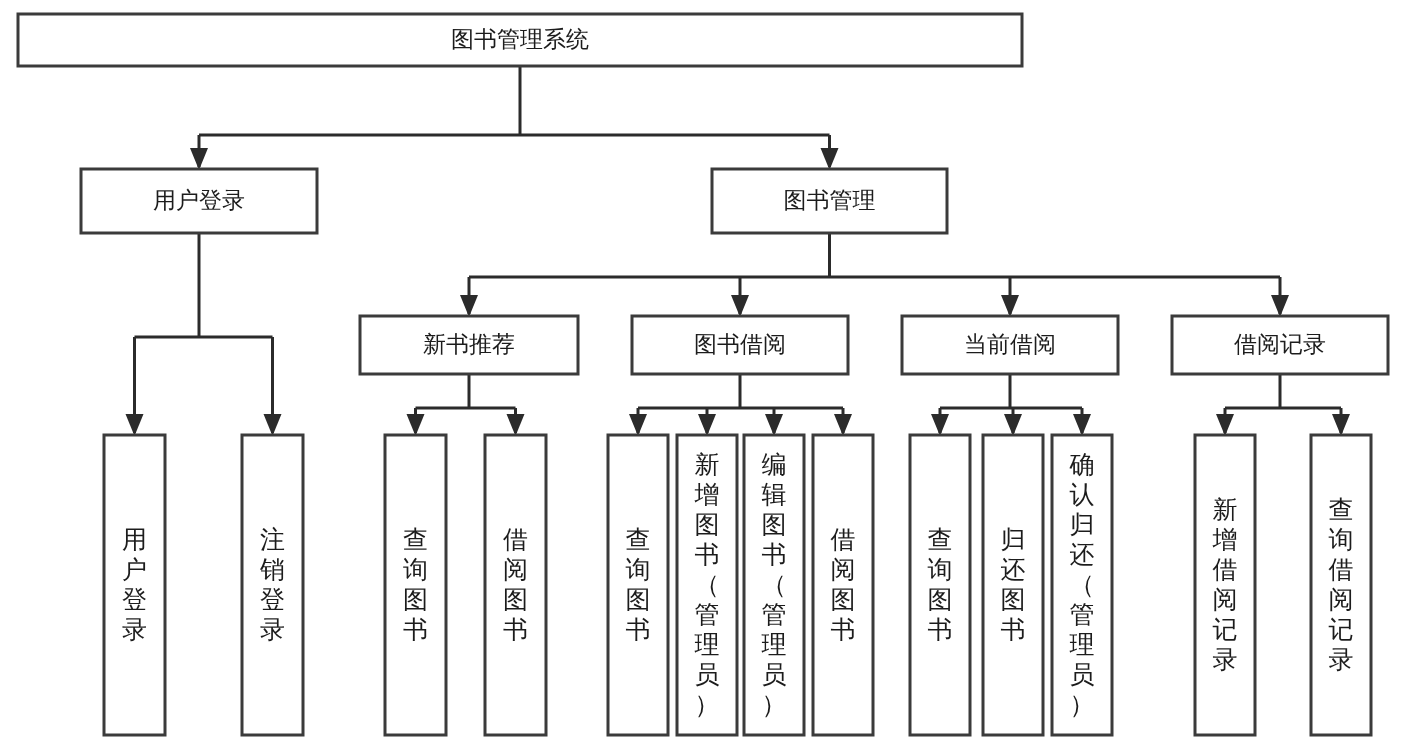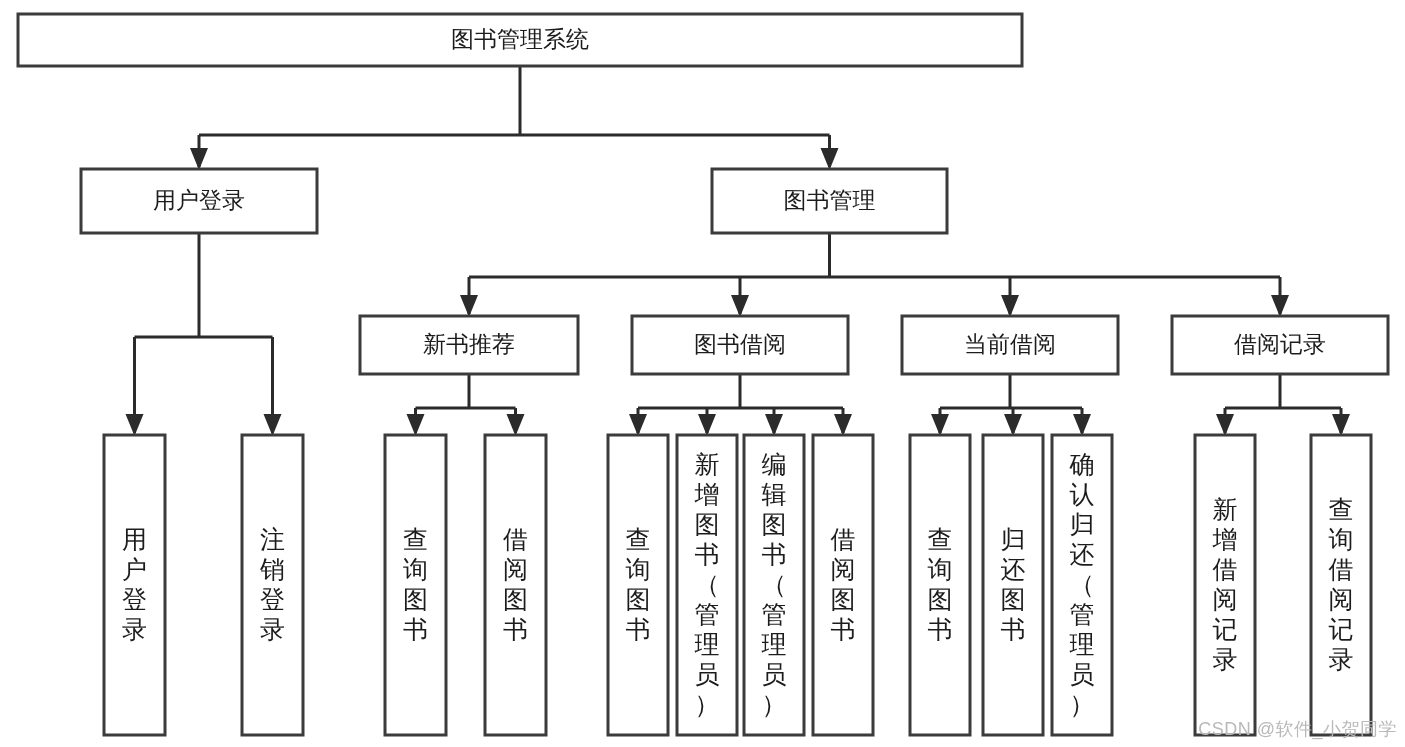--- a/index.html
+++ b/index.html
@@ -202,14 +202,13 @@
         <g>
           <rect x="1195" y="435" width="60" height="300" class="node-rect"></rect>
           <text x="1225" class="node-label-v"><tspan x="1225" y="518.4">新</tspan><tspan x="1225" y="548.4">增</tspan><tspan x="1225" y="578.4">借</tspan><tspan x="1225" y="608.4">阅</tspan><tspan x="1225" y="638.4">记</tspan><tspan x="1225" y="668.4">录</tspan></text>
         </g>
         <g>
           <rect x="1311" y="435" width="60" height="300" class="node-rect"></rect>
           <text x="1341" class="node-label-v"><tspan x="1341" y="518.4">查</tspan><tspan x="1341" y="548.4">询</tspan><tspan x="1341" y="578.4">借</tspan><tspan x="1341" y="608.4">阅</tspan><tspan x="1341" y="638.4">记</tspan><tspan x="1341" y="668.4">录</tspan></text>
         </g>
       </g>
   </svg>
-  <div class="watermark">CSDN @软件_小贺同学</div>
 </div>
 
 </body></html>

